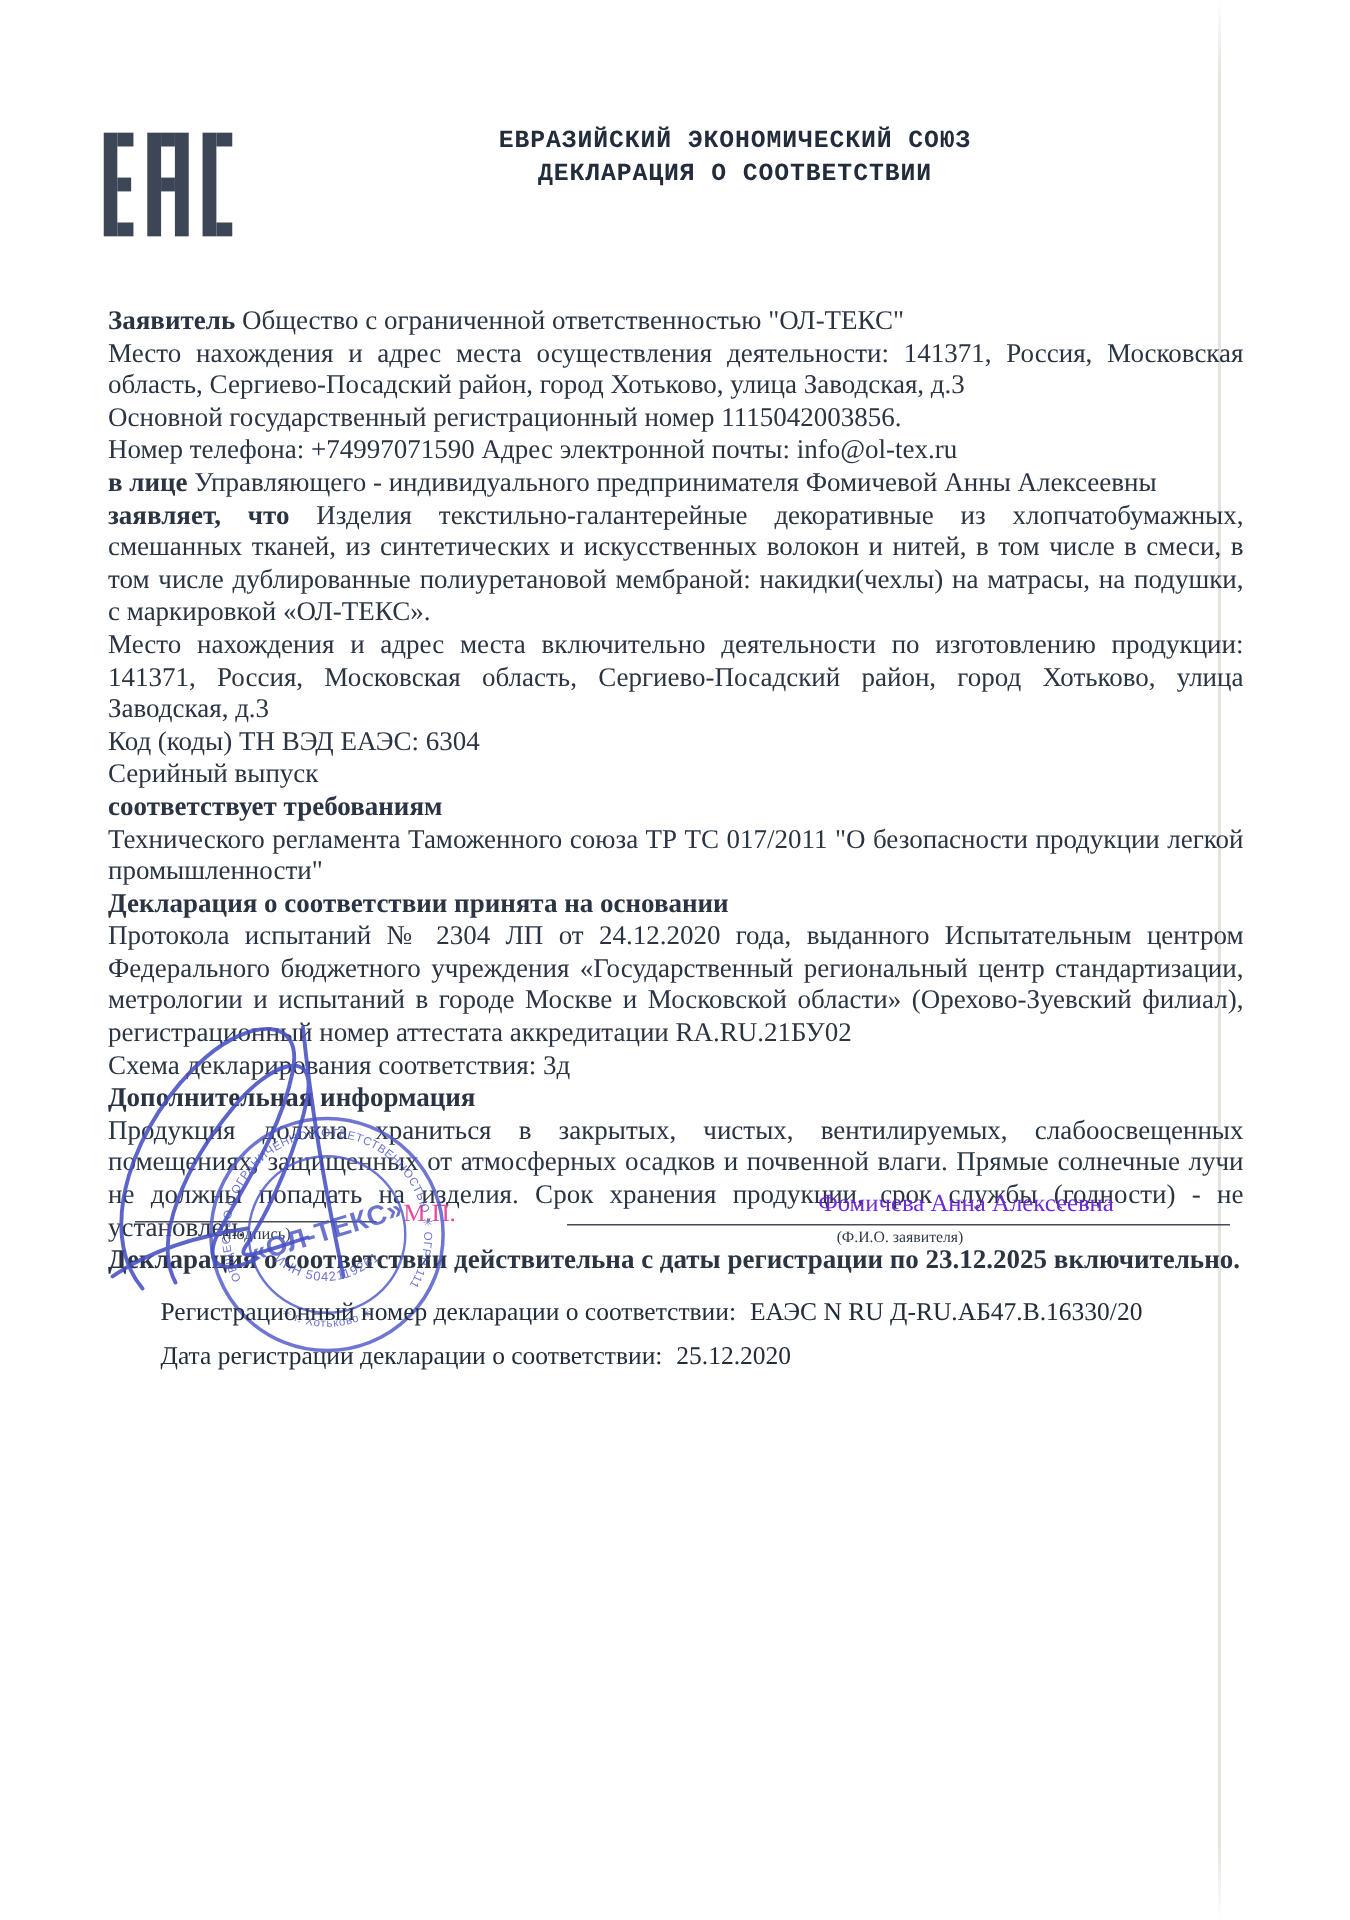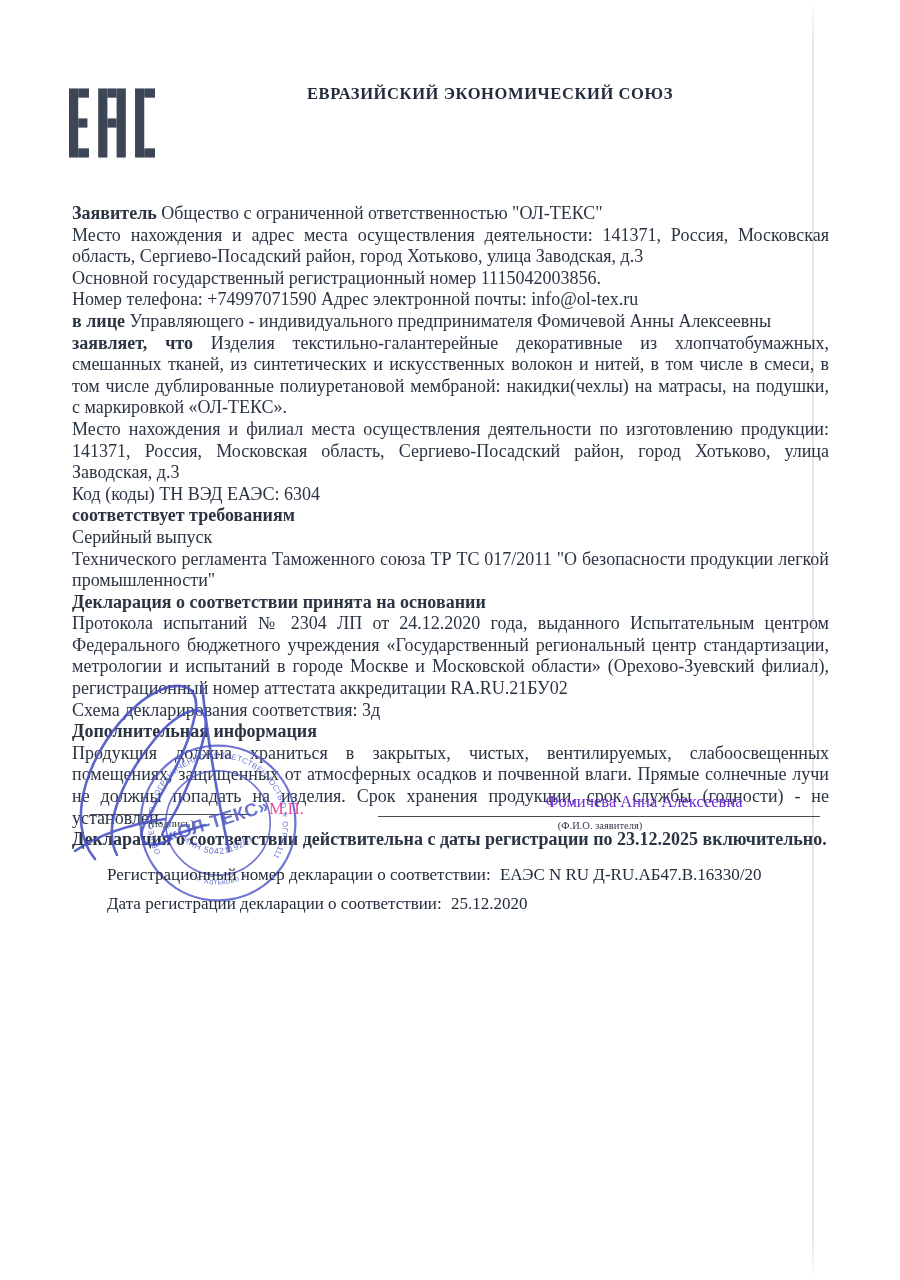--- a/index.html
+++ b/index.html
@@ -9,21 +9,21 @@
 
   
   .scan-line{position:absolute;left:812px;top:0;width:2px;height:1280px;
              background:linear-gradient(to bottom, rgba(210,208,200,0), rgba(205,203,196,.55) 4%, rgba(205,203,196,.55) 96%, rgba(210,208,200,0));}
 
   
   .eac-logo{position:absolute;left:69px;top:84px;width:86px;height:78px;}
 
   
   .doc-header{position:absolute;left:190px;top:83px;width:600px;text-align:center;
-              font-family:Liberation Serif, serif;font-weight:bold;font-size:16.5px;
+              font-family:Liberation Mono, monospace;font-weight:bold;font-size:16.5px;
               line-height:22px;letter-spacing:.6px;color:#222c3a;}
 
   
   .doc-body{position:absolute;left:72px;top:163px;width:757px;font-size:18px;line-height:21.6px;margin-top:40px;}
   .doc-body p{margin:0;text-align:justify;}
   .doc-body b{font-weight:bold;}
 
   
   .sig-line-left{position:absolute;left:90px;top:814px;width:161px;height:1px;background:#454b57;}
   .sig-caption{position:absolute;left:118px;top:817px;width:106px;text-align:center;
@@ -63,33 +63,34 @@
       <rect x="50" y="39" width="12" height="12"></rect>
 
       <rect x="86" y="0" width="12" height="90"></rect>
       <rect x="98" y="0" width="14" height="12"></rect>
       <rect x="98" y="78" width="14" height="12"></rect>
     </g>
   </svg>
 
   <div class="doc-header">
     <div>ЕВРАЗИЙСКИЙ ЭКОНОМИЧЕСКИЙ СОЮЗ</div>
+    <div>ДЕКЛАРАЦИЯ О СООТВЕТСТВИИ</div>
   </div>
 
   <div class="doc-body">
     <p><b>Заявитель</b><span> Общество с ограниченной ответственностью "ОЛ-ТЕКС"</span></p>
     <p><b></b><span>Место нахождения и адрес места осуществления деятельности: 141371, Россия, Московская область, Сергиево-Посадский район, город Хотьково,  улица Заводская, д.3</span></p>
     <p><b></b><span>Основной государственный регистрационный номер 1115042003856.</span></p>
     <p><b></b><span>Номер телефона: +74997071590 Адрес электронной почты: info@ol-tex.ru</span></p>
     <p><b>в лице</b><span> Управляющего - индивидуального  предпринимателя Фомичевой Анны Алексеевны</span></p>
     <p><b>заявляет, что</b><span> Изделия текстильно-галантерейные декоративные из хлопчатобумажных, смешанных тканей, из синтетических и искусственных волокон и нитей, в том числе в смеси, в том числе дублированные полиуретановой мембраной: накидки(чехлы) на матрасы, на подушки, с маркировкой «ОЛ-ТЕКС».</span></p>
-    <p><b></b><span>Место нахождения и филиал места осуществления деятельности по изготовлению продукции: 141371, Россия, Московская область, Сергиево-Посадский район, город Хотьково, улица Заводская, д.3</span></p>
+    <p><b></b><span>Место нахождения и адрес места включительно деятельности по изготовлению продукции: 141371, Россия, Московская область, Сергиево-Посадский район, город Хотьково, улица Заводская, д.3</span></p>
     <p><b></b><span>Код (коды) ТН ВЭД ЕАЭС: 6304</span></p>
+    <p><b></b><span>Серийный выпуск</span></p>
     <p><b>соответствует требованиям</b><span></span></p>
-    <p><b></b><span>Серийный выпуск</span></p>
     <p><b></b><span>Технического регламента Таможенного союза ТР ТС 017/2011 "О безопасности продукции легкой промышленности"</span></p>
     <p><b>Декларация о соответствии принята на основании</b><span></span></p>
     <p><b></b><span>Протокола испытаний № 2304 ЛП от 24.12.2020 года, выданного Испытательным центром Федерального бюджетного учреждения «Государственный региональный центр стандартизации, метрологии и испытаний в городе Москве и Московской области» (Орехово-Зуевский филиал), регистрационный номер аттестата аккредитации  RA.RU.21БУ02</span></p>
     <p><b></b><span>Схема декларирования соответствия: 3д</span></p>
     <p><b>Дополнительная информация</b><span></span></p>
     <p><b></b><span>Продукция должна храниться в закрытых, чистых, вентилируемых, слабоосвещенных помещениях, защищенных от атмосферных осадков и почвенной влаги. Прямые солнечные лучи не должны попадать на изделия. Срок хранения продукции, срок службы (годности) - не установлен.</span></p>
     <p><b>Декларация о соответствии действительна с даты регистрации по 23.12.2025 включительно.</b><span></span></p>
   </div>
 
   <div class="sig-line-left"></div>

